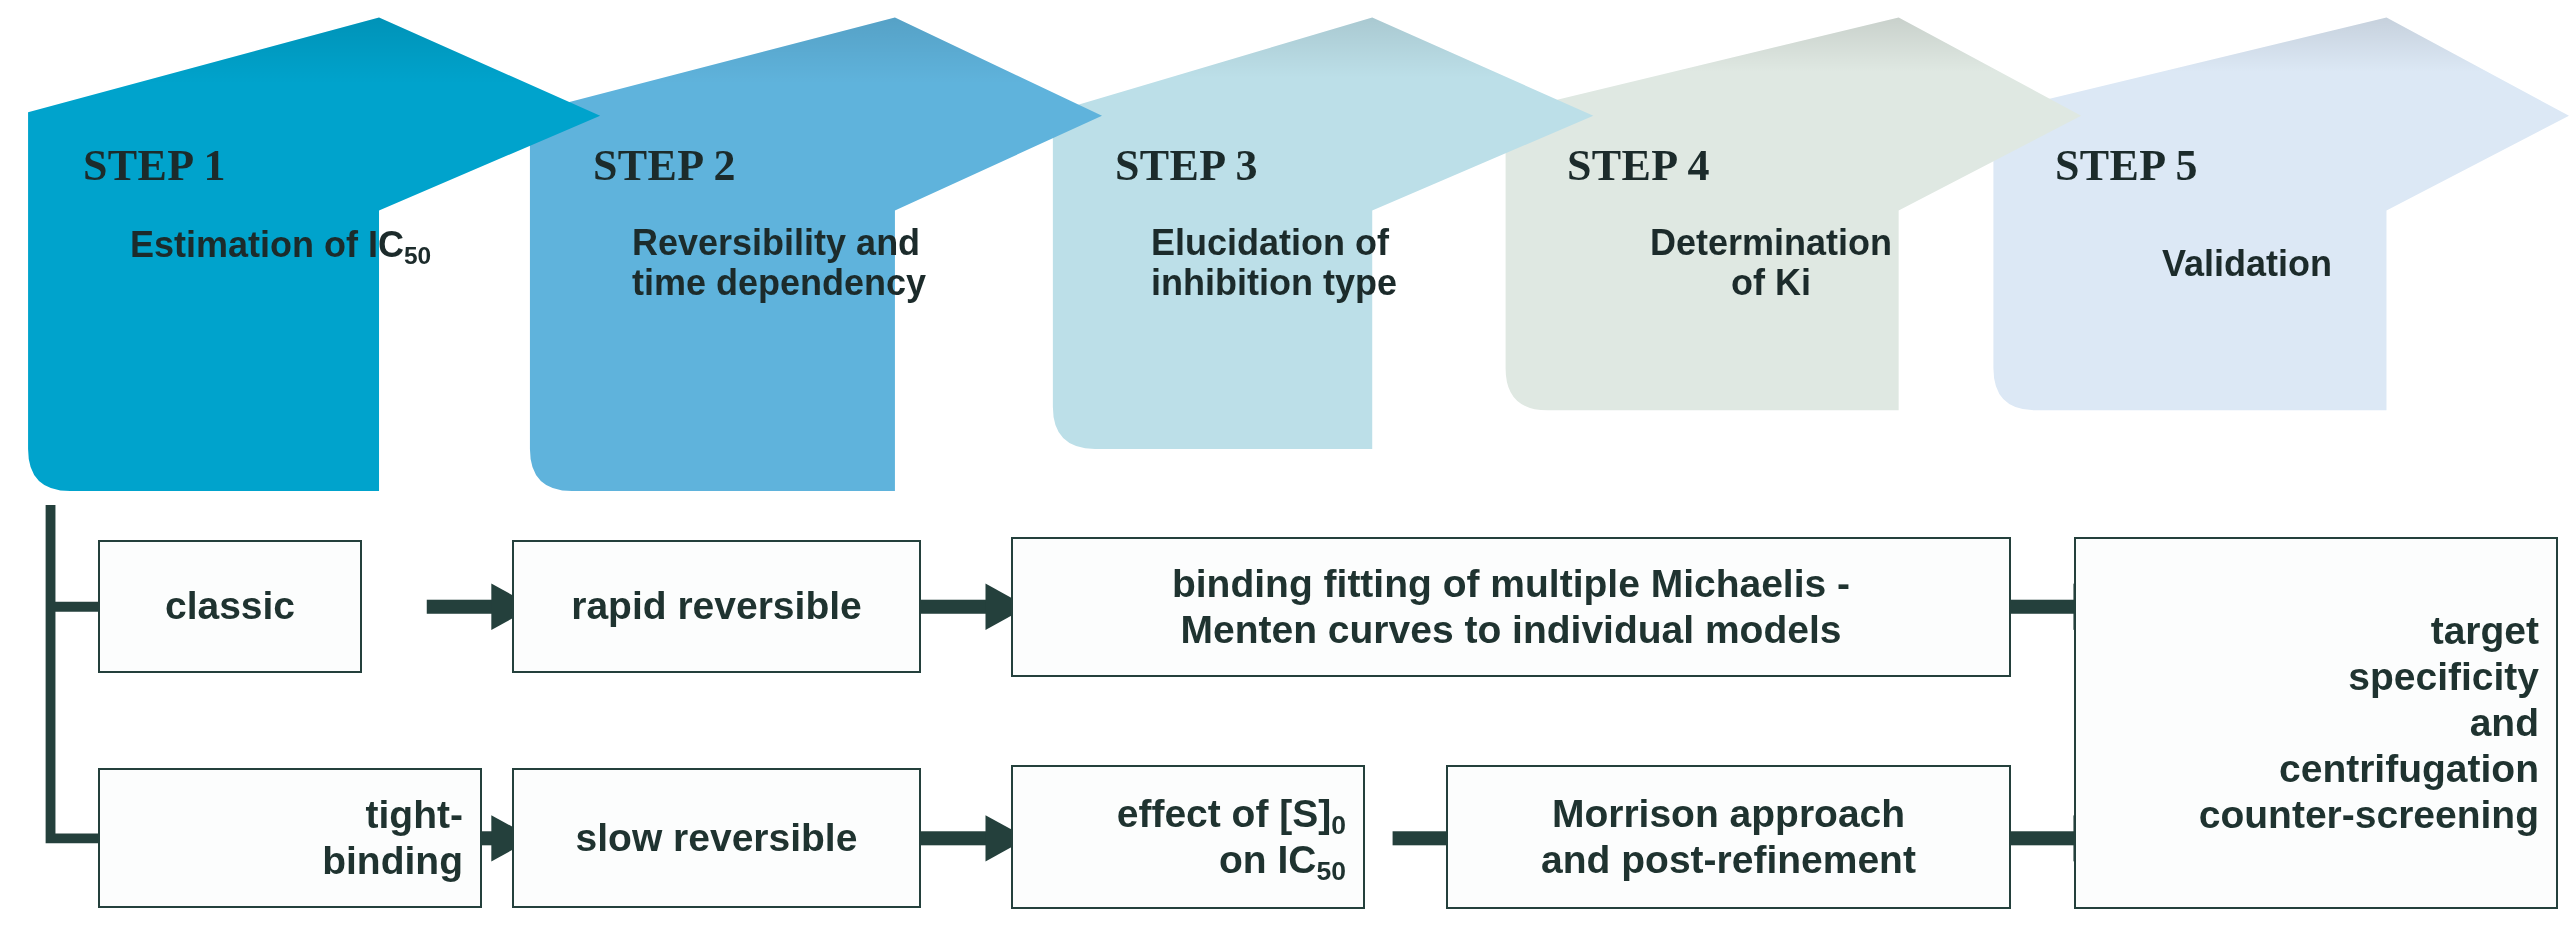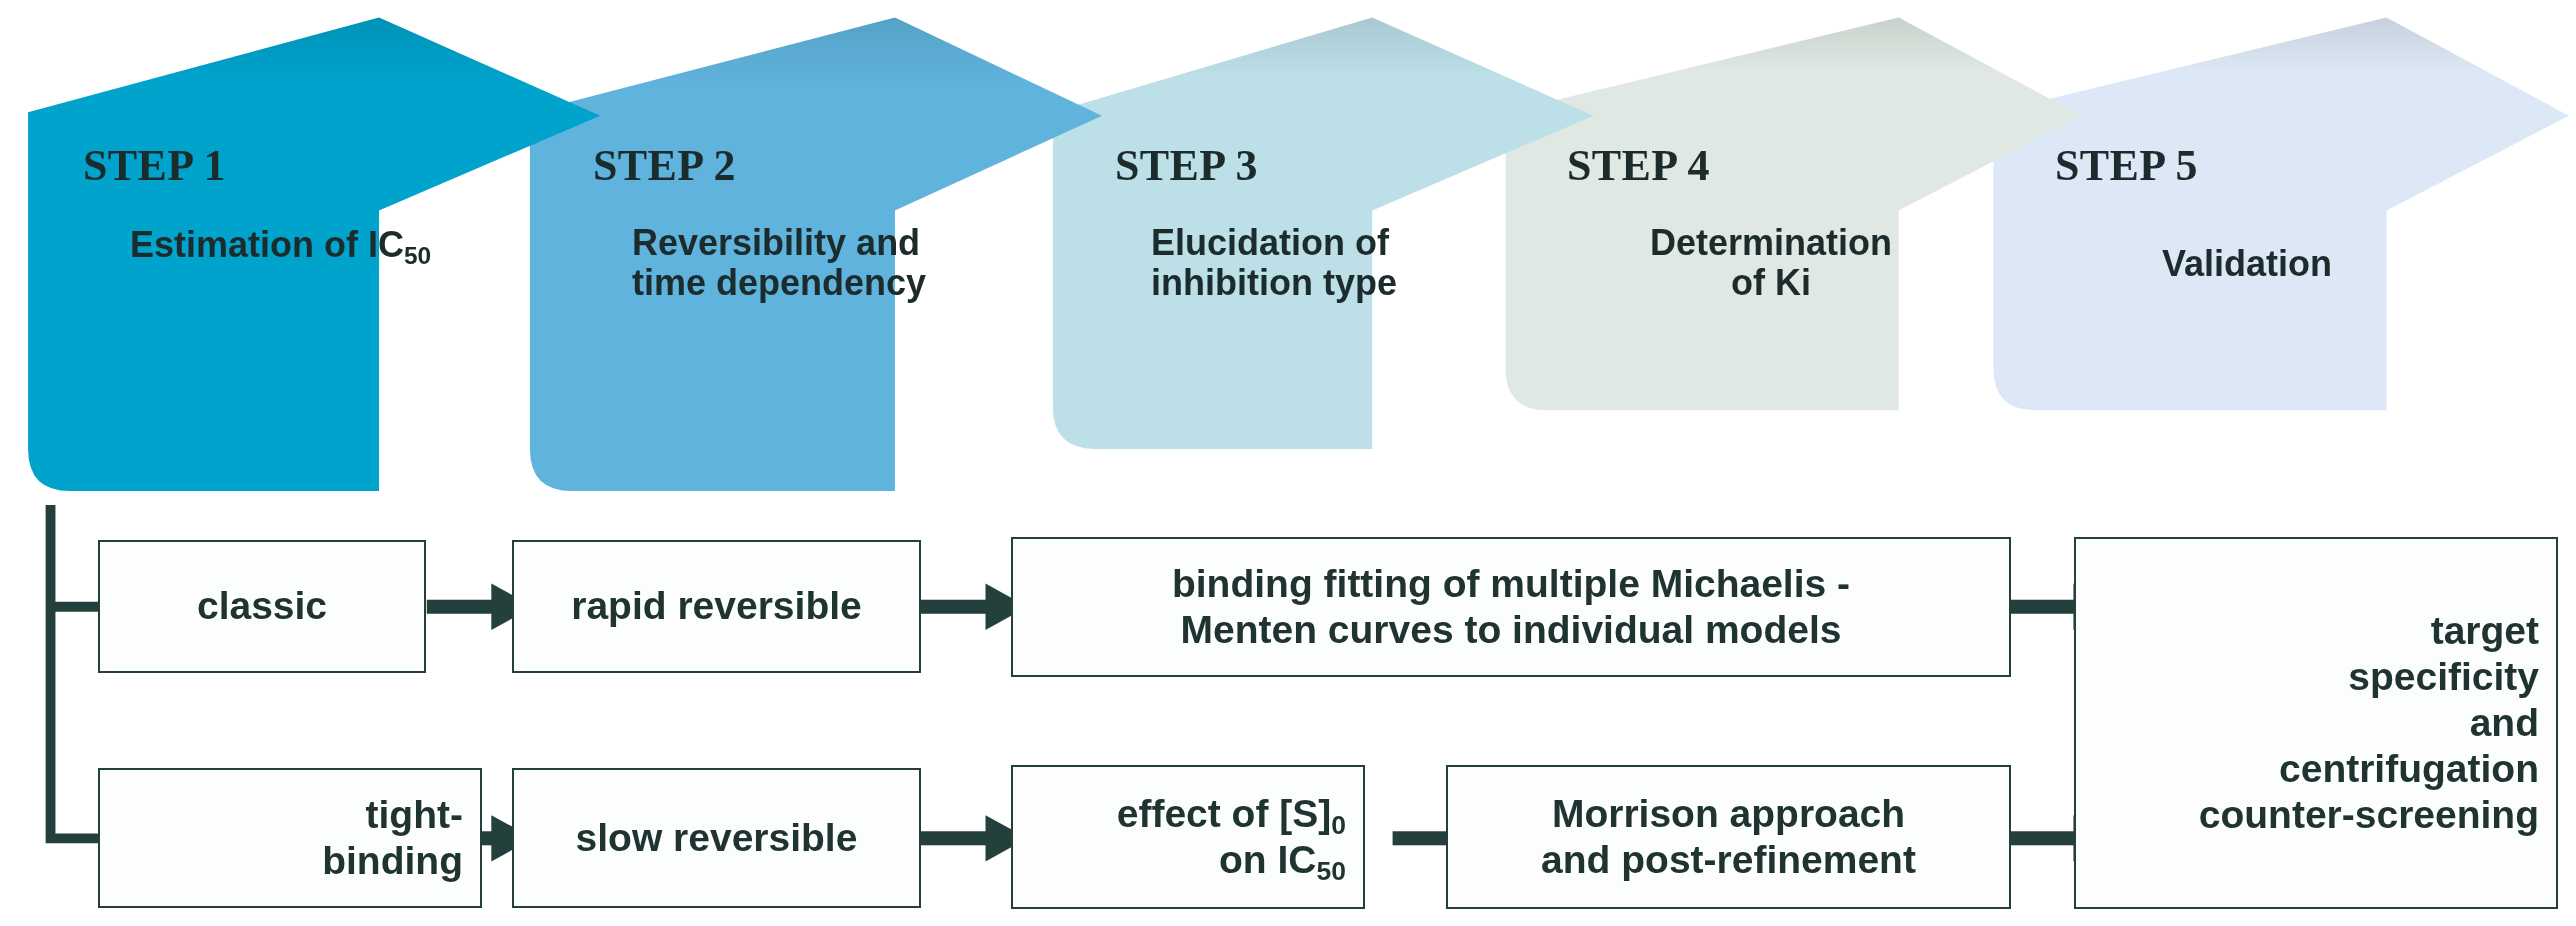--- a/index.html
+++ b/index.html
@@ -171,21 +171,21 @@
         <rect x="1984" y="465" width="110" height="20" fill="#24403c"></rect>
         <polygon points="2076,442 2136,475 2076,508" fill="#24403c"></polygon>
       </g>
 
       <g>
         <rect x="2862" y="465" width="110" height="20" fill="#24403c"></rect>
         <polygon points="2954,442 3014,475 2954,508" fill="#24403c"></polygon>
       </g>
     </svg>
 
-    <div class="fbox center" style="left:98px;top:35px;width:328px;height:133px;">
+    <div class="fbox center" style="left:98px;top:35px;width:264px;height:133px;">
       <div class="ftext">classic</div>
     </div>
 
     <div class="fbox center" style="left:512px;top:35px;width:409px;height:133px;">
       <div class="ftext">rapid reversible</div>
     </div>
 
     <div class="fbox center" style="left:1011px;top:32px;width:1000px;height:140px;">
       <div class="ftext">
         <div>binding fitting of multiple Michaelis -</div>

